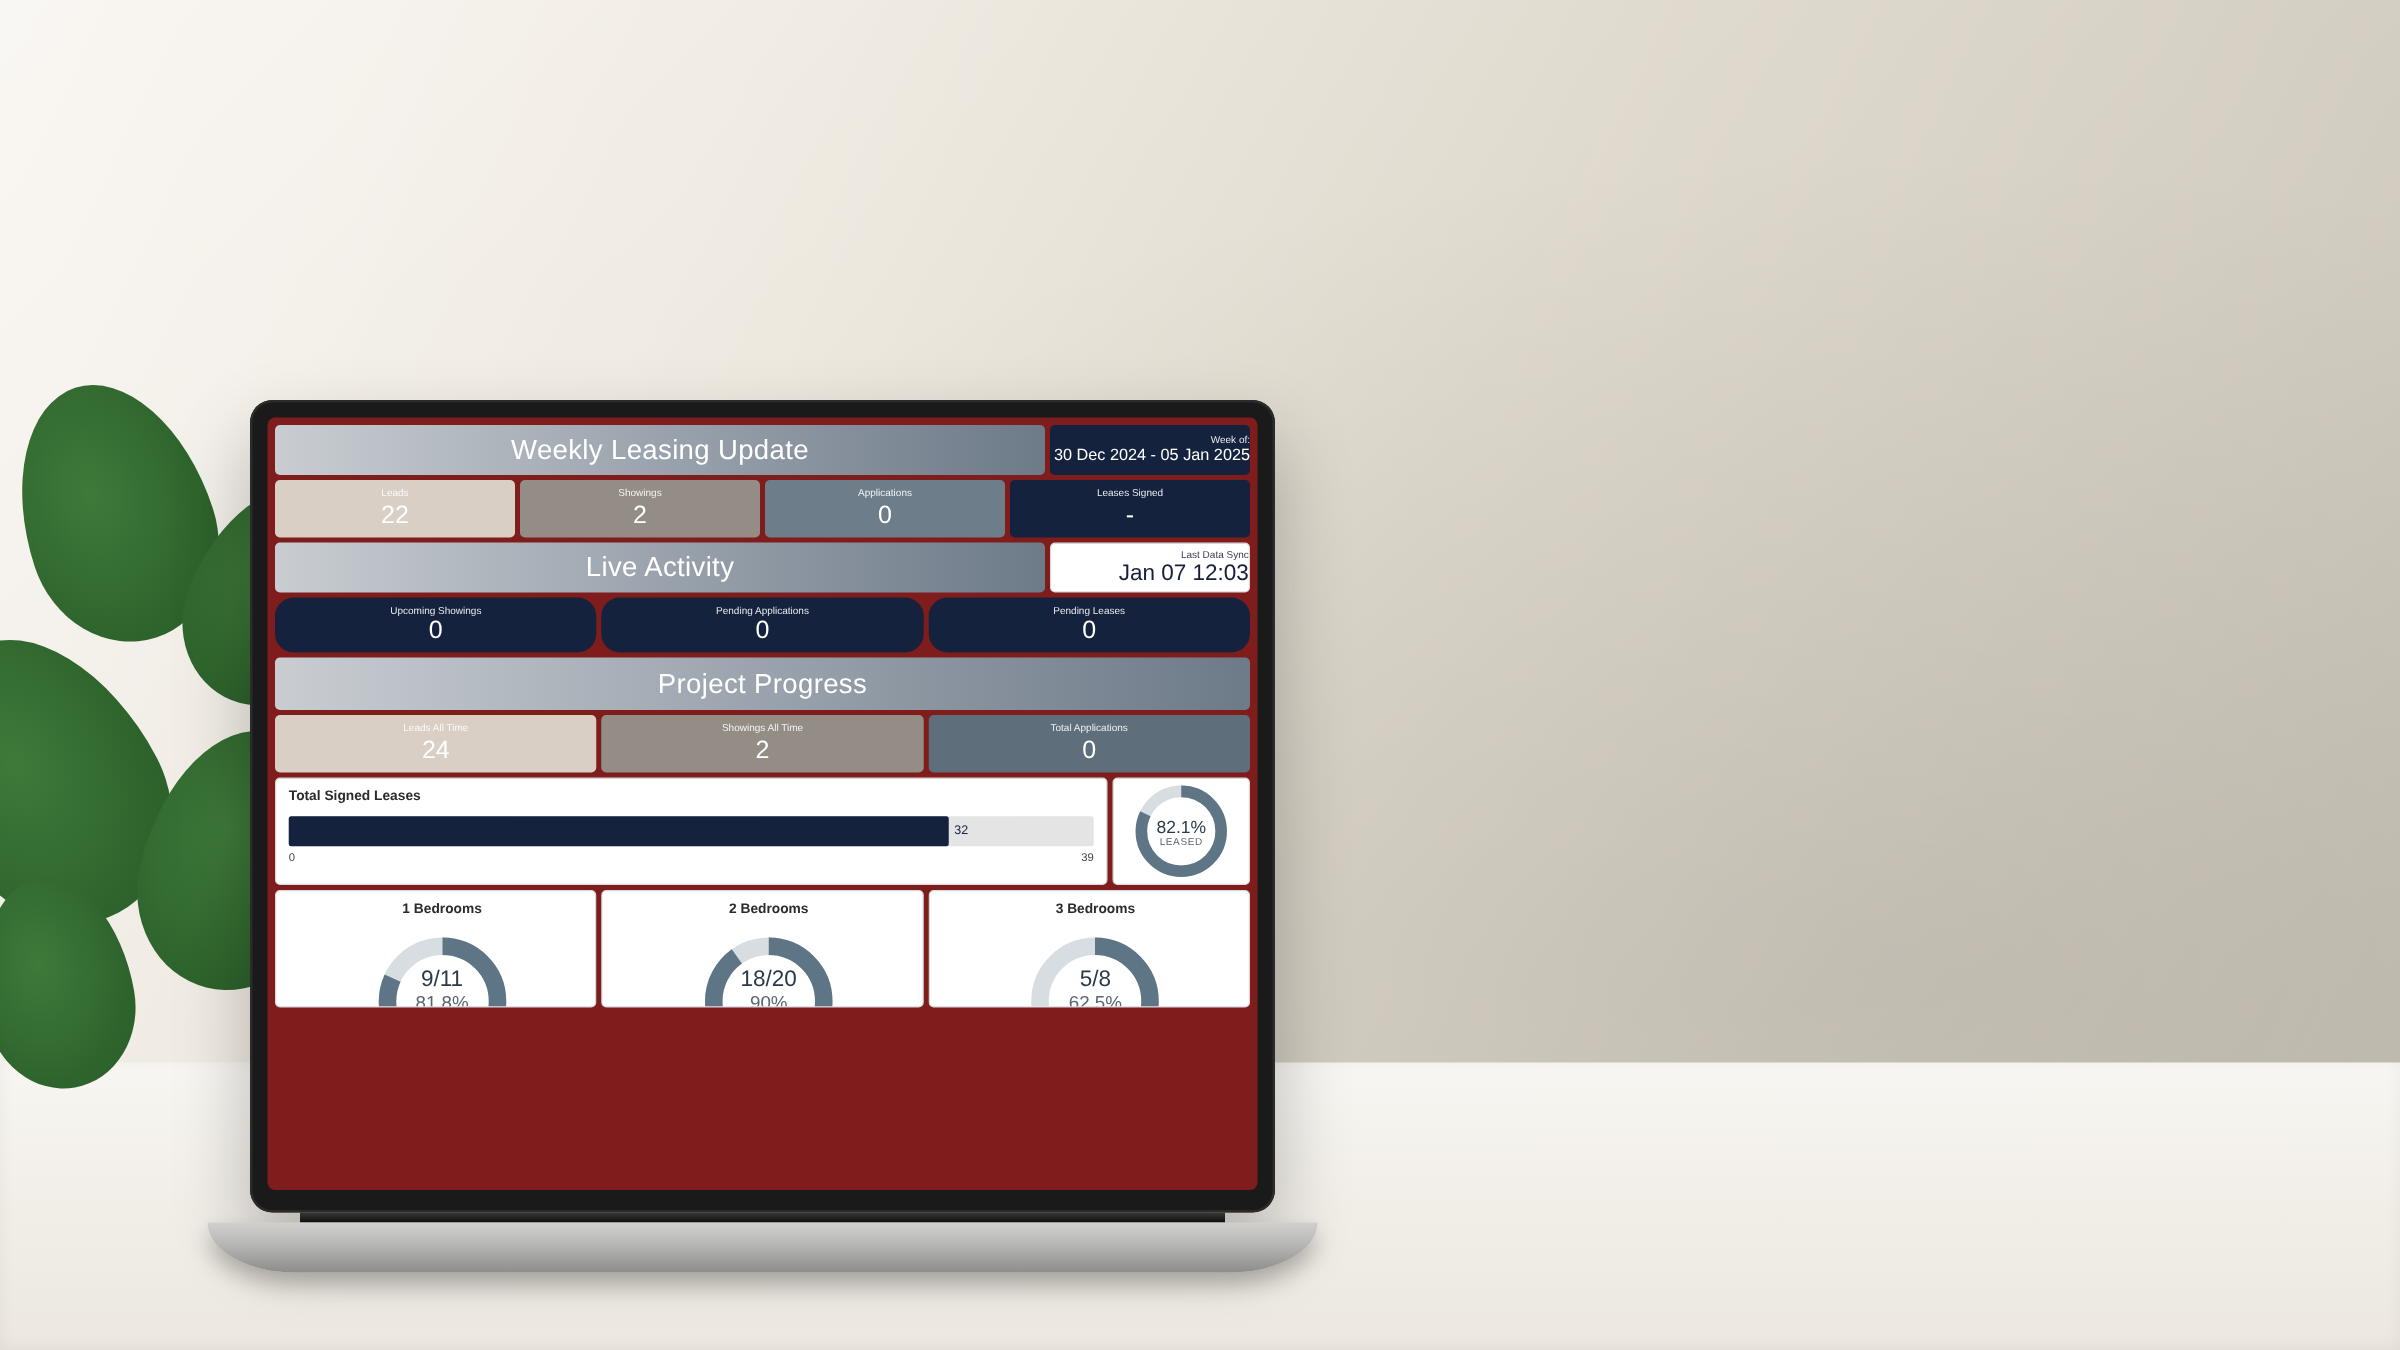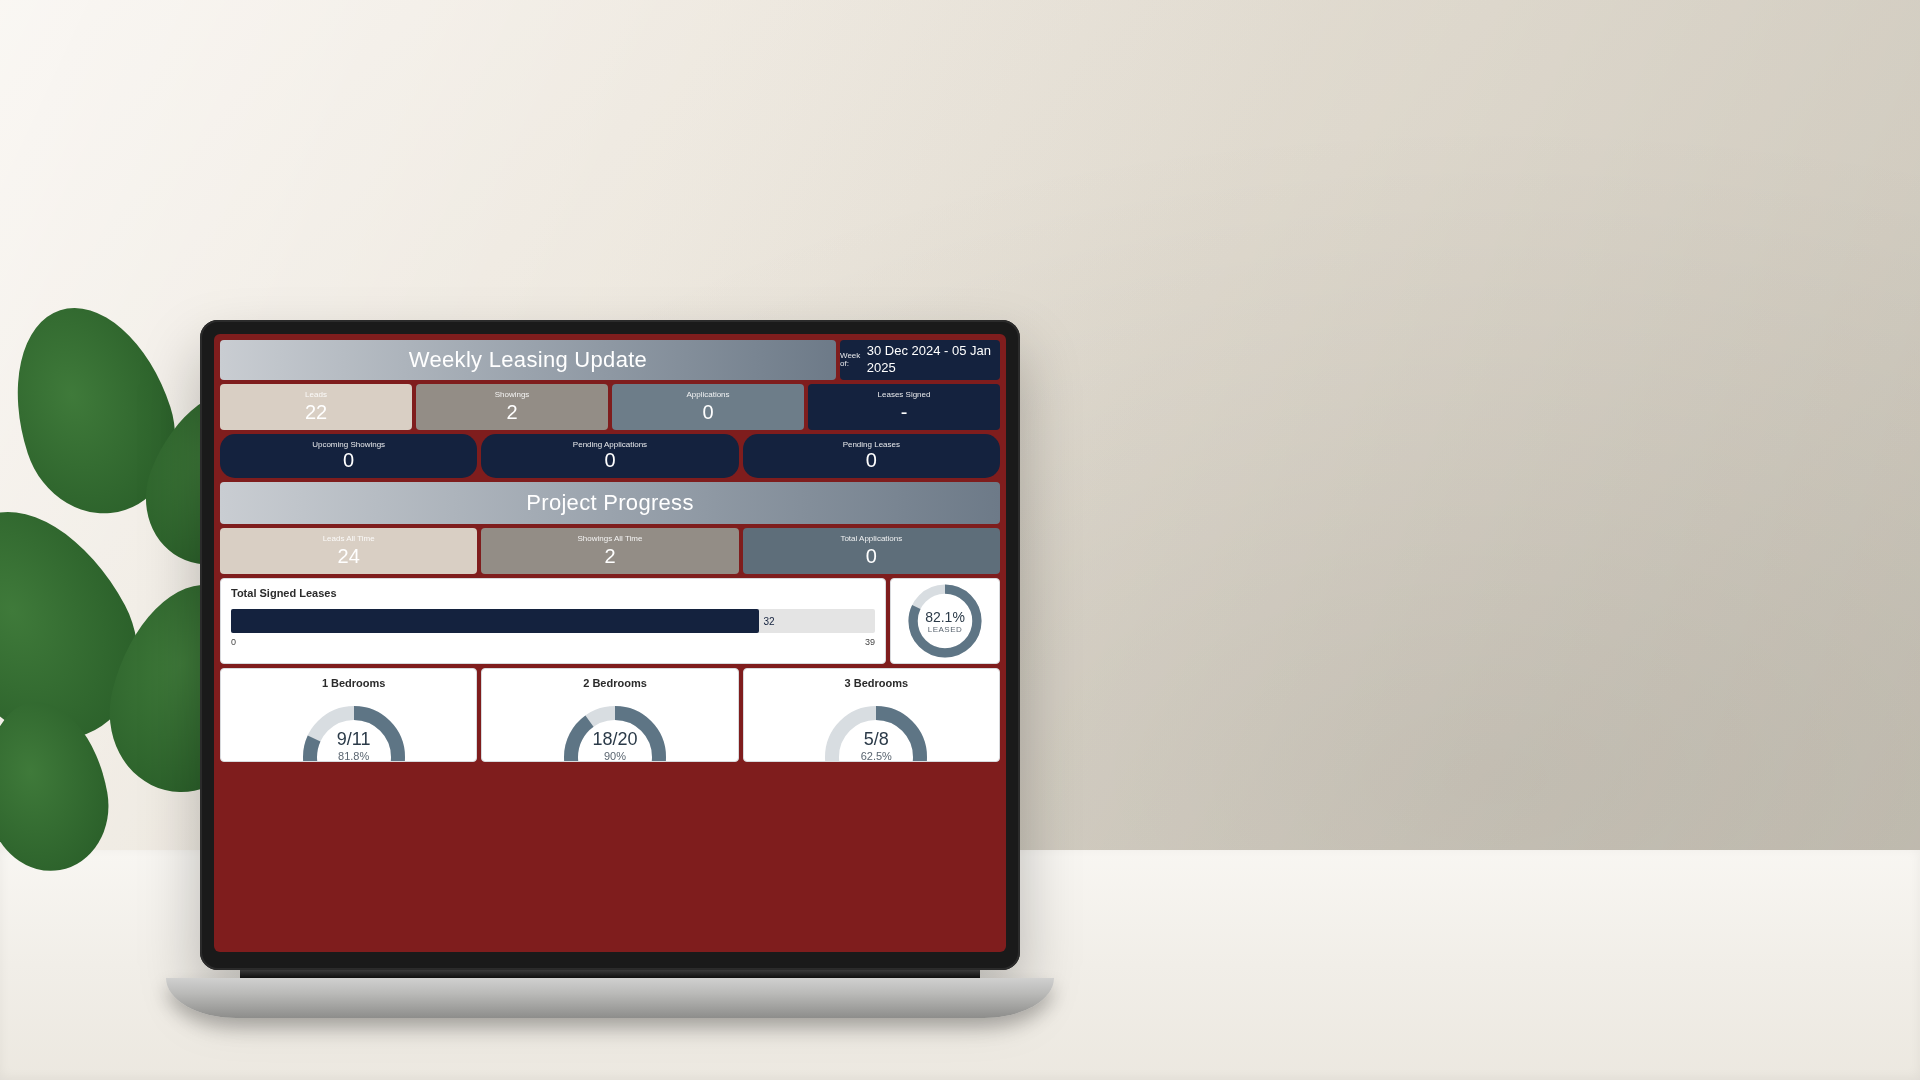--- a/index.html
+++ b/index.html
@@ -59,21 +59,21 @@
   .dash { position: absolute; inset: 0; padding: 6px; font-size: 12px; color: #172038; }
   .row { display: flex; gap: 4px; margin-bottom: 4px; }
   .hdr-title {
     flex: 1; height: 40px; border-radius: 4px;
     background: linear-gradient(90deg, #c9cdd2 0%, #9aa3ad 50%, #6d7a88 100%);
     color: #fff; display: flex; align-items: center; justify-content: center;
     font-size: 22px; font-weight: 400; letter-spacing: 0.3px;
   }
   .hdr-side {
     width: 160px; height: 40px; border-radius: 4px; background: #14223e; color: #fff;
-    display: flex; flex-direction: row; align-items: center; justify-content: center;
+    display: flex; flex-direction: column; align-items: flex-end; justify-content: center;
   }
   .lbl-tiny { font-size: 8px; line-height: 1; opacity: 0.9; }
   .val-mid { font-size: 13px; line-height: 1.3; }
   .val-big { font-size: 20px; line-height: 1.1; }
 
   .kpi { flex: 1; height: 46px; border-radius: 4px; display: flex; flex-direction: column; align-items: center; justify-content: center; color: #fff; }
   .kpi .lbl-tiny { margin-bottom: 2px; }
   .c-beige { background: #d9cfc4; color: #fff; }
   .c-taupe { background: #938d86; }
   .c-slate { background: #6d7d89; }
@@ -96,21 +96,21 @@
   .donut-center { position: absolute; inset: 0; display: flex; flex-direction: column; align-items: center; justify-content: center; }
   .donut-pct { font-size: 14px; font-weight: 500; color: #2b3a48; }
   .donut-sub { font-size: 8px; letter-spacing: 0.5px; color: #5a6570; }
 
   .bed-card { flex: 1; padding: 8px 8px 0 18px; display: flex; flex-direction: column; align-items: center; }
   .bed-title { font-size: 11px; font-weight: 600; color: #2b2b2b; margin-bottom: 8px; }
   .bed-donut-wrap { position: relative; width: 120px; height: 64px; overflow: hidden; }
   .bed-donut-wrap svg { position: absolute; top: 0; left: 0; }
   .bed-center { position: absolute; left: 0; right: 0; top: 32px; text-align: center; }
   .bed-ratio { font-size: 18px; color: #2b3a48; }
-  .bed-pct { font-size: 11px; color: #5a6570; }
+  .bed-pct { font-size: 15px; color: #5a6570; }
 
   svg.donut circle { fill: none; stroke-width: 11; }
   svg.donut .track { stroke: #d8dde1; }
   svg.donut .prog  { stroke: #5e7585; stroke-linecap: butt; transform: rotate(-90deg); transform-origin: 50% 50%; }
 
   svg.bed-donut circle { fill: none; stroke-width: 14; }
   svg.bed-donut .track { stroke: #d8dde1; }
   svg.bed-donut .prog  { stroke: #5e7585; stroke-linecap: butt; transform: rotate(-90deg); transform-origin: 50% 50%; }
 </style>
 </head>
@@ -152,20 +152,27 @@
             <div class="kpi c-slate">
               <div class="lbl-tiny">Applications</div>
               <div class="val-big">0</div>
             </div>
             <div class="kpi c-navy">
               <div class="lbl-tiny">Leases Signed</div>
               <div class="val-big">-</div>
             </div>
           </div>
 
+        <div class="row">
+          <div class="hdr-title" style="font-size:22px">Live Activity</div>
+          <div class="hdr-side" style="background:#fff;color:#172038;border:1px solid #d8dadd">
+            <div class="lbl-tiny" style="color:#172038">Last Data Sync</div>
+            <div style="font-size:18px">Jan 07 12:03</div>
+          </div>
+        </div>
 
         <div class="row" id="live-kpis">
             <div class="live-kpi">
               <div class="lbl-tiny">Upcoming Showings</div>
               <div class="val-big">0</div>
             </div>
             <div class="live-kpi">
               <div class="lbl-tiny">Pending Applications</div>
               <div class="val-big">0</div>
             </div>

